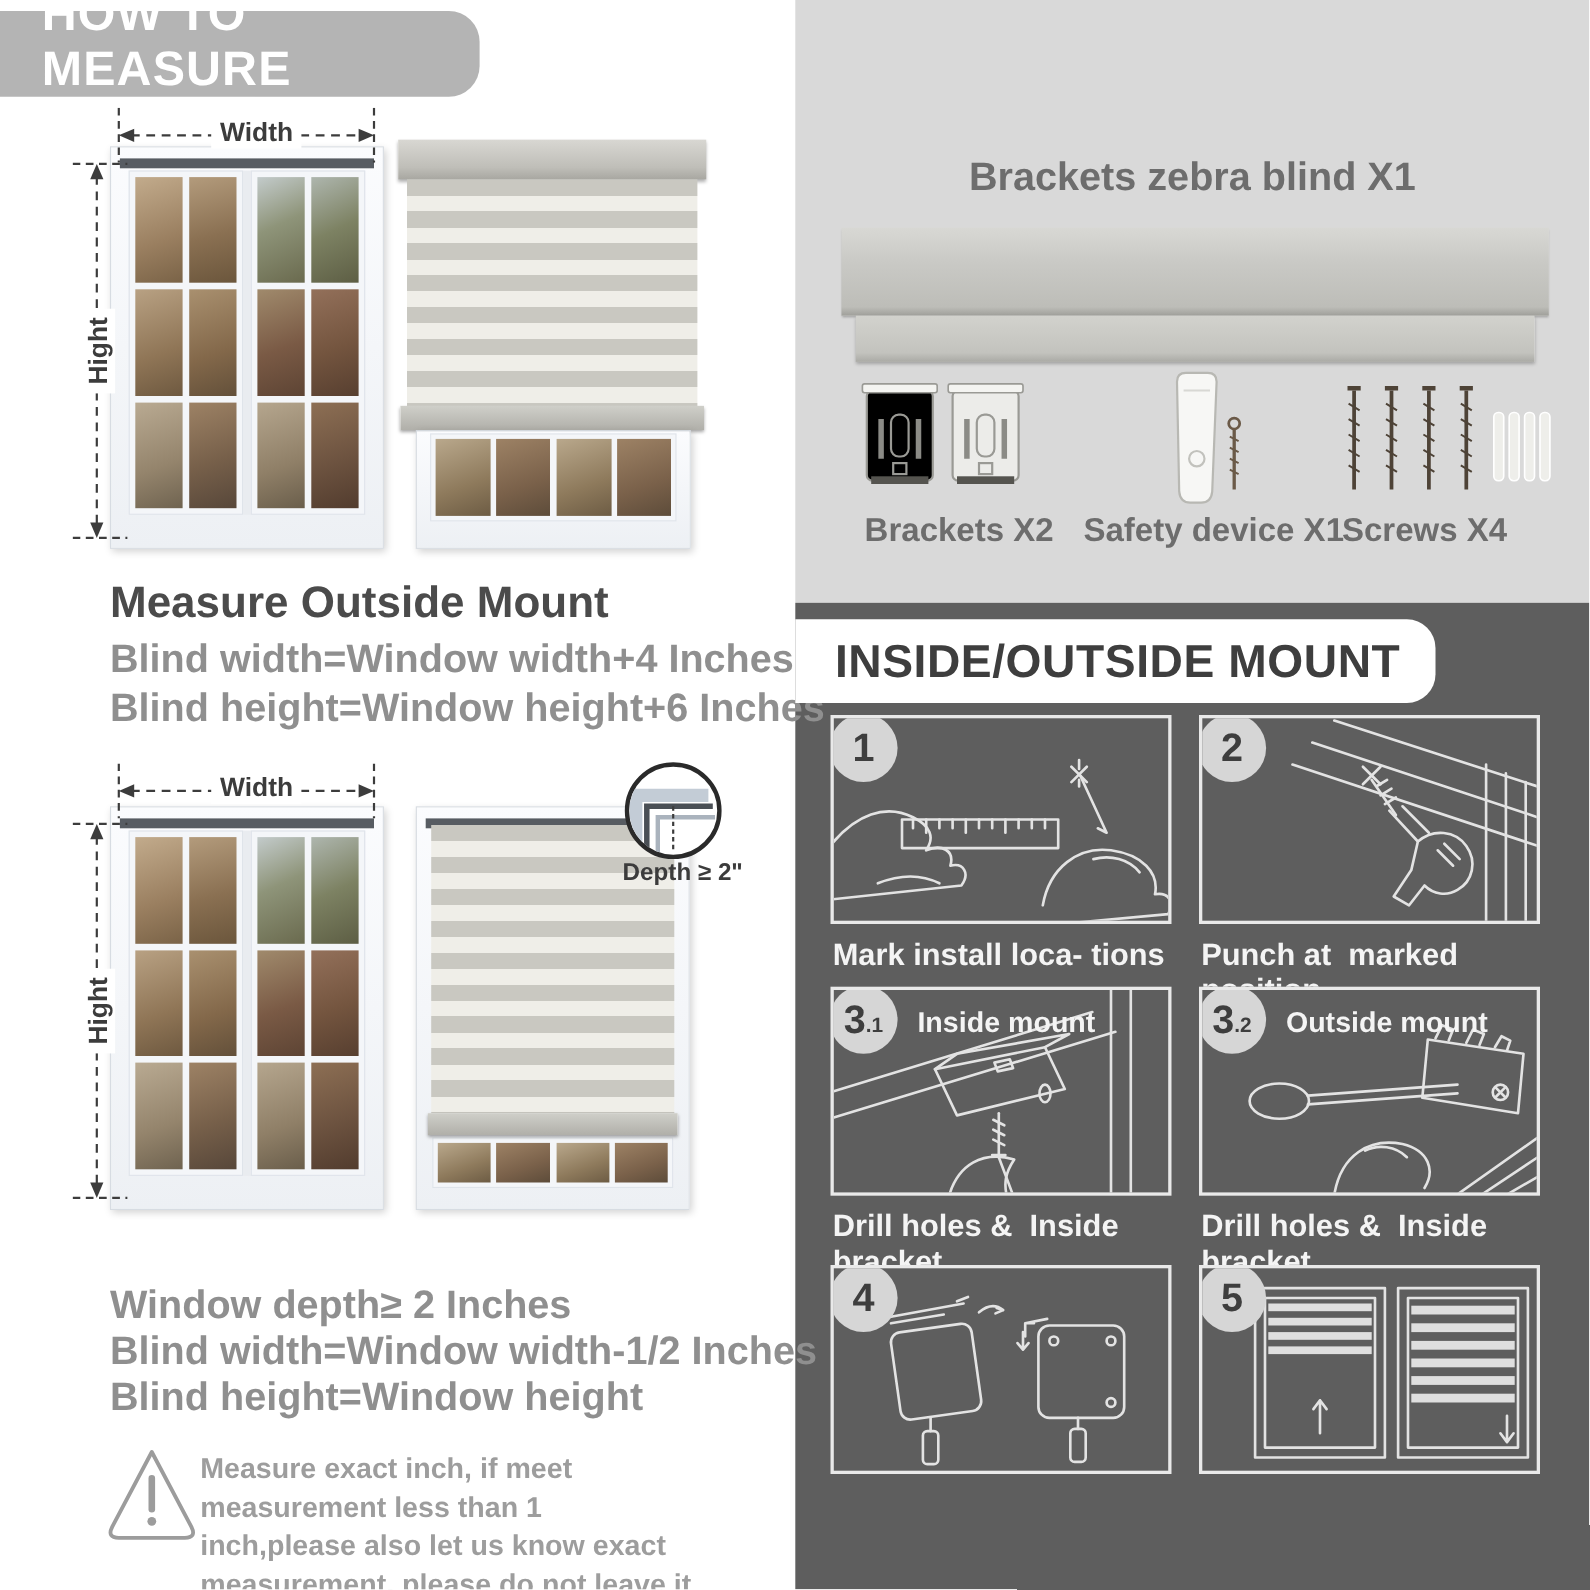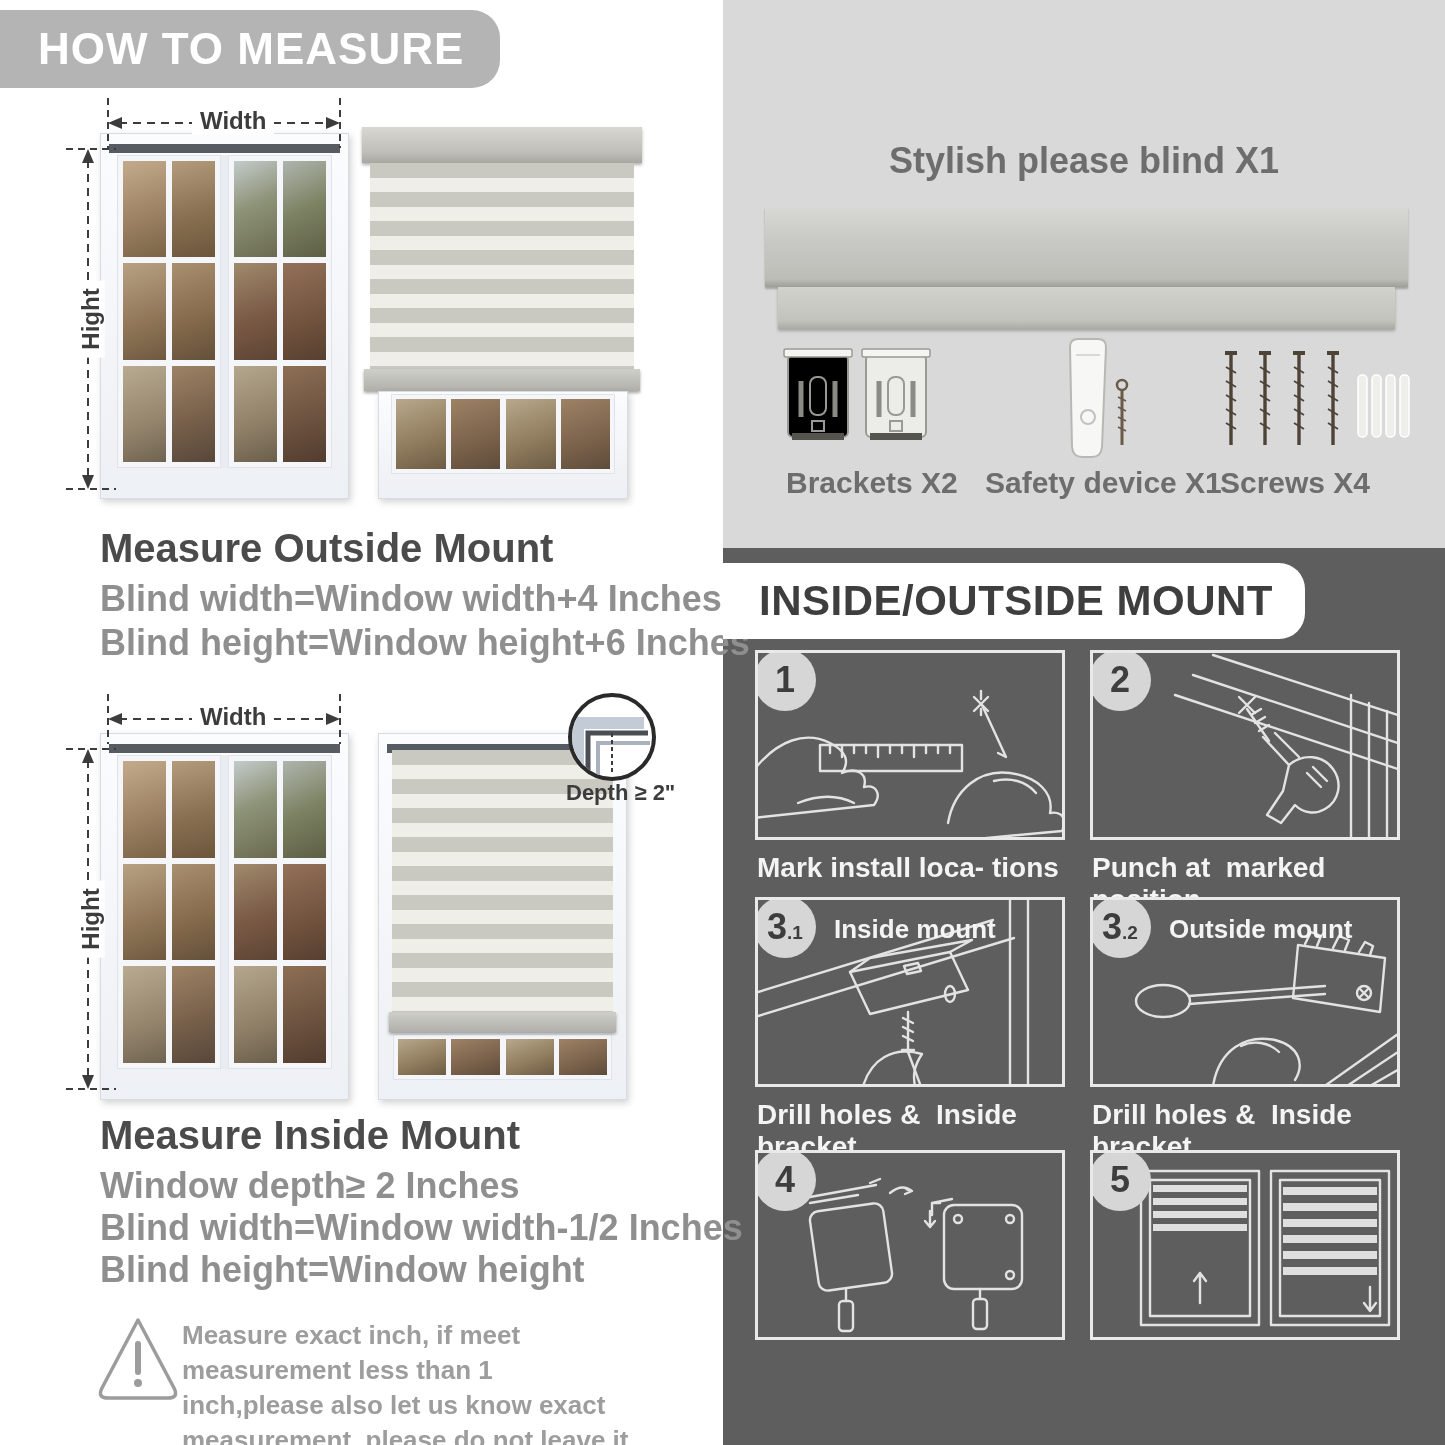--- a/index.html
+++ b/index.html
@@ -1,21 +1,21 @@
 <!DOCTYPE html>
 <html><head>
 <meta charset="utf-8">
 <style>
   html,body{margin:0;padding:0;background:#ffffff;font-family:"Liberation Sans",sans-serif;}
   .page{position:relative;width:1445px;height:1445px;overflow:hidden;background:#ffffff;}
   .abs{position:absolute;}
 
   
-  .hdr-left{left:0;top:10px;width:500px;height:78px;background:#b4b4b4;border-radius:0 28px 28px 0;
-            display:flex;align-items:center;padding-left:38px;box-sizing:border-box;}
+  .hdr-left{left:0;top:10px;width:436px;height:78px;background:#b4b4b4;border-radius:0 28px 28px 0;
+            display:flex;align-items:flex-end;padding-left:38px;box-sizing:border-box;}
   .hdr-left span{color:#ffffff;font-weight:bold;font-size:44px;letter-spacing:1px;}
   .hdr-included{left:723px;top:12px;width:362px;height:77px;background:#ffffff;border-radius:0 28px 28px 0;
             display:flex;align-items:center;padding-left:38px;box-sizing:border-box;}
   .hdr-included span{color:#c6c6c6;font-weight:bold;font-size:42px;letter-spacing:2px;}
   .hdr-mount{left:723px;top:563px;width:582px;height:76px;background:#ffffff;border-radius:0 26px 26px 0;
             display:flex;align-items:center;padding-left:36px;box-sizing:border-box;}
   .hdr-mount span{color:#3e3e3e;font-weight:bold;font-size:42px;letter-spacing:0.5px;}
 
   
   .h-measure{font-weight:bold;font-size:40px;color:#4b4b4b;}
@@ -219,33 +219,32 @@
   <div class="maglens" style="left:568px;top:693px;">
     <svg width="80" height="80">
       <polyline points="6,72 6,26 72,26" stroke="#c3ccd6" stroke-width="12" fill="none"></polyline>
       <polyline points="16,76 16,36 76,36" stroke="#4a4f55" stroke-width="5" fill="none"></polyline>
       <polyline points="26,78 26,46 78,46" stroke="#aab3bd" stroke-width="4" fill="none"></polyline>
       <line x1="40" y1="36" x2="40" y2="78" stroke="#3c3c3c" stroke-width="2" stroke-dasharray="4 3"></line>
     </svg>
   </div>
   <div class="depth-label" style="left:566px;top:780px;">Depth ≥ 2"</div>
 
-  <div class="abs h-measure" style="left:100px;top:1113px;">Measure Inside Mount</div>
   <div class="abs t-sub" style="left:100px;top:1165px;">Window depth≥ 2 Inches</div>
   <div class="abs t-sub" style="left:100px;top:1207px;">Blind width=Window width-1/2 Inches</div>
   <div class="abs t-sub" style="left:100px;top:1249px;">Blind height=Window height</div>
 
   <svg class="abs" style="left:95px;top:1312px;" width="86" height="92">
     <path d="M43,8 L79,76 Q84,86 73,86 L13,86 Q2,86 7,76 Z" fill="none" stroke="#9c9c9c" stroke-width="3.5" stroke-linejoin="round"></path>
     <line x1="43" y1="32" x2="43" y2="60" stroke="#9c9c9c" stroke-width="6" stroke-linecap="round"></line>
     <circle cx="43" cy="71" r="4" fill="#9c9c9c"></circle>
   </svg>
   <div class="abs t-warn" style="left:182px;top:1318px;width:452px;">Measure exact inch, if meet measurement less than 1 inch,please also let us know exact measurement, please do not leave it</div>
 
-  <div class="abs product-label">Stylish please blind X1</div>
+  <div class="abs product-label">Brackets zebra blind X1</div>
 
   <div class="abs bar-main"></div>
   <div class="abs bar-under"></div>
 
   <svg class="abs" style="left:770px;top:333px;" width="650" height="132">
 
     <g>
       <rect x="18" y="22" width="60" height="82" rx="5" fill="#eceau7" stroke="#9a9a95" stroke-width="2"></rect>
       <rect x="14" y="16" width="68" height="8" rx="2" fill="#f4f4f1" stroke="#9a9a95" stroke-width="1.5"></rect>
       <rect x="40" y="44" width="16" height="38" rx="7" fill="none" stroke="#9a9a95" stroke-width="2"></rect>

